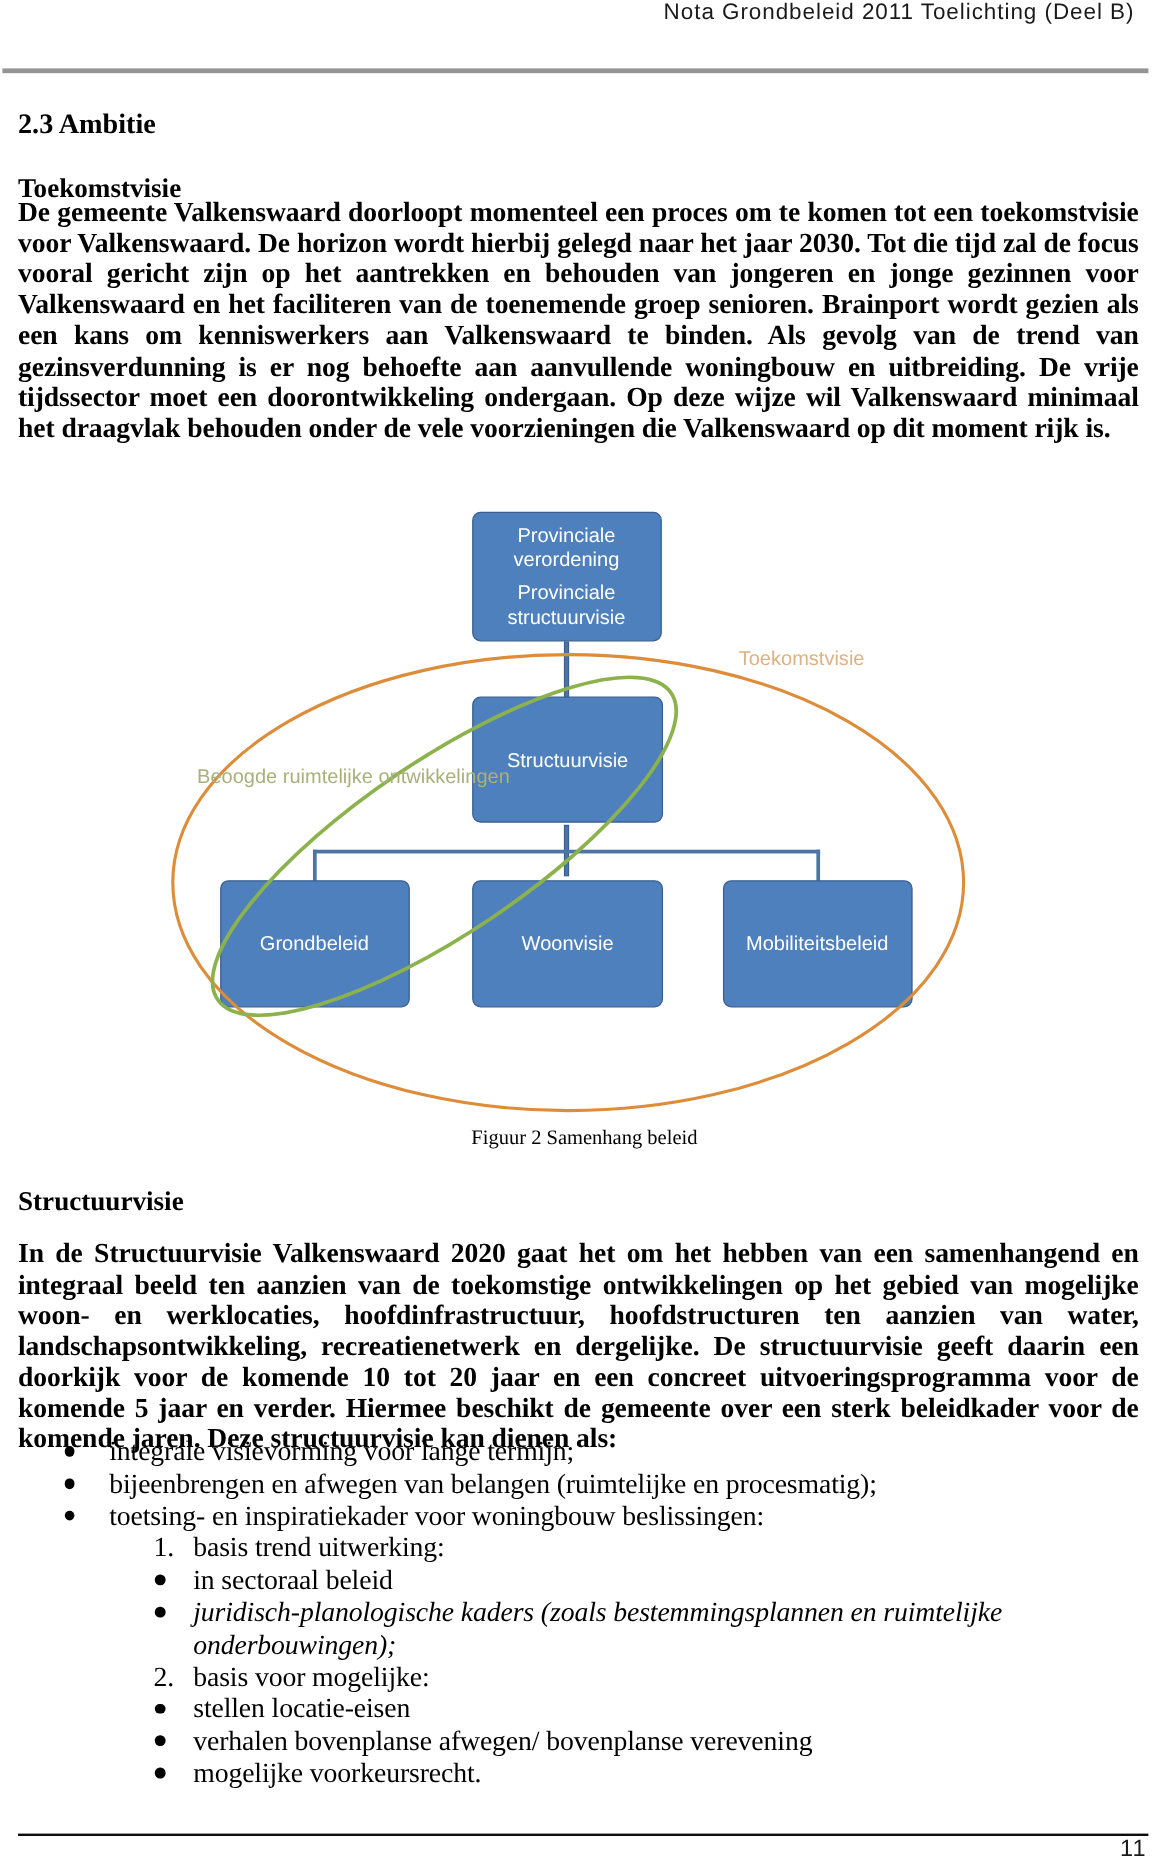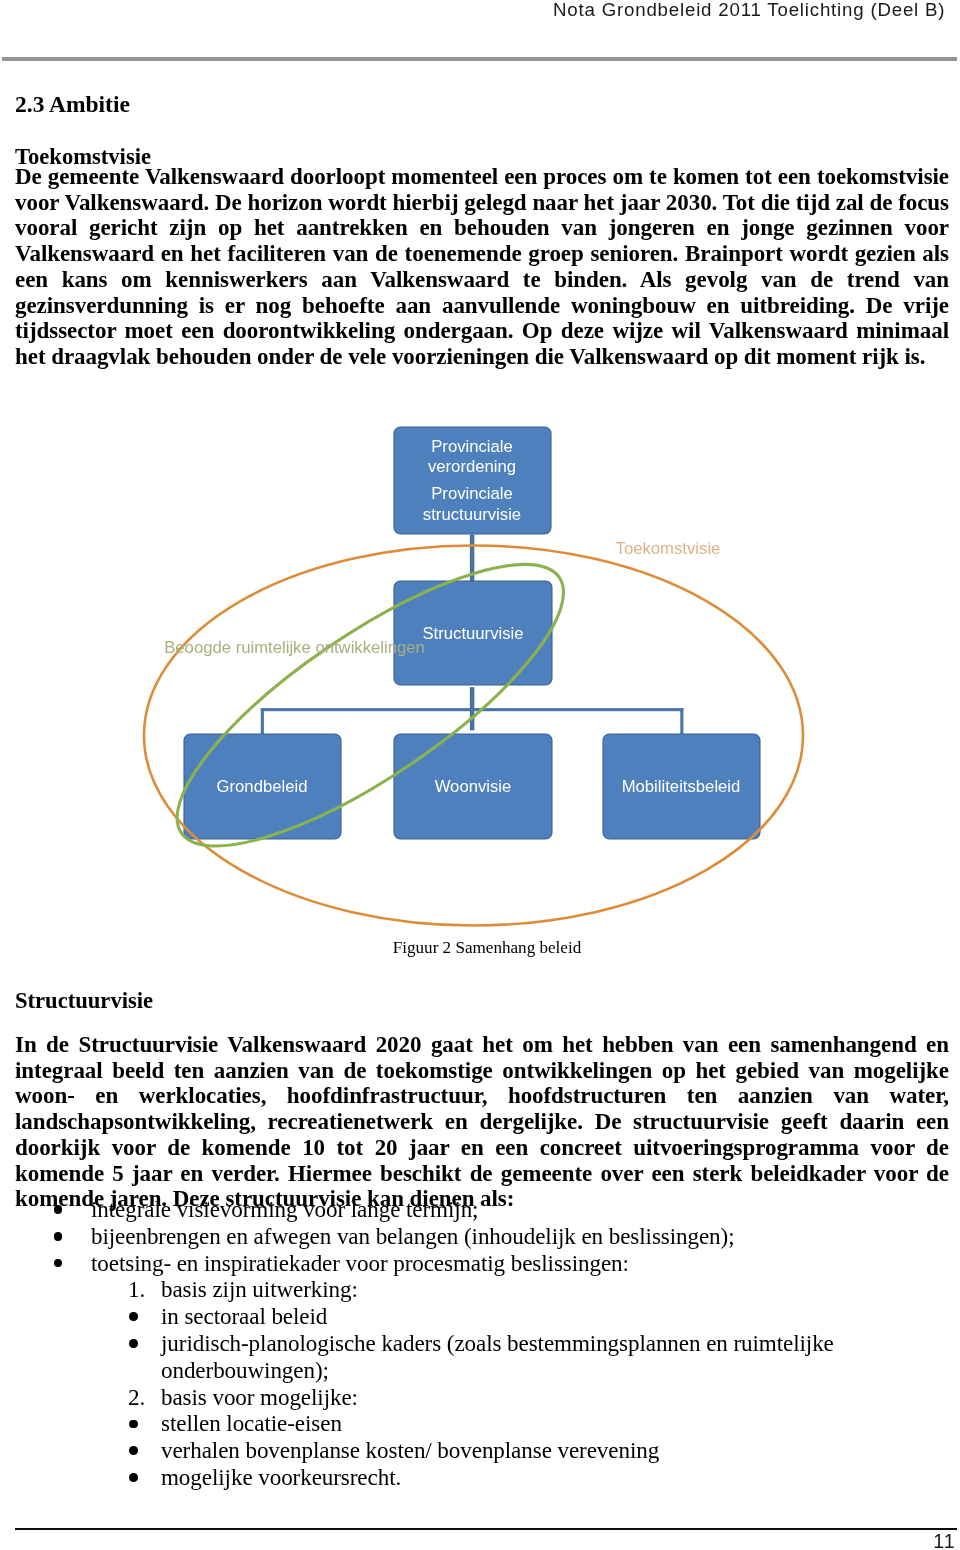--- a/index.html
+++ b/index.html
@@ -34,21 +34,21 @@
   .li .mk{position:absolute;display:inline-block;text-align:left;}
   .li .tx{display:block;}
   .lvl1{left:91px;width:858px;}
   .lvl1 .mk{left:-37.5px;top:9.3px;width:8.6px;height:8.6px;border-radius:50%;
             background:#000;font-size:0;line-height:0;color:transparent;overflow:hidden;}
   .num{left:161px;width:788px;}
   .num .mk{left:-33px;}
   .lvl2{left:161px;width:788px;}
   .lvl2 .mk{left:-32px;top:9.3px;width:8.6px;height:8.6px;border-radius:50%;
             background:#000;font-size:0;line-height:0;color:transparent;overflow:hidden;}
-  .wrap2{width:690px;}
+  .wrap2{width:690px;font-style:italic;}
 
   
   .ftr-rule{position:absolute;left:15px;top:1527.7px;width:942px;height:2.1px;background:#0d0d0d;}
   .ftr-num{position:absolute;left:0;top:1530px;width:955.5px;text-align:right;
     font-family:"Liberation Sans",sans-serif;font-size:19.6px;color:#1a1a1a;letter-spacing:0.9px;}
 </style>
 </head>
 <body>
 
 <div class="page">
@@ -98,49 +98,49 @@
   <div class="sub subh2">Structuurvisie</div>
   <div class="para p2"><span>In de Structuurvisie Valkenswaard 2020 gaat het om het hebben van een samenhangend en integraal beeld ten aanzien van de toekomstige ontwikkelingen op het gebied van mogelijke woon- en werklocaties, hoofdinfrastructuur, hoofdstructuren ten aanzien van water, landschapsontwikkeling, recreatienetwerk en dergelijke. De structuurvisie geeft daarin een doorkijk voor de komende 10 tot 20 jaar en een concreet uitvoeringsprogramma voor de komende 5 jaar en verder. Hiermee beschikt de gemeente over een sterk beleidkader voor de komende jaren. Deze structuurvisie kan dienen als:</span></div>
 
   <div class="lst">
     <div class="li lvl1" style="top:0px">
         <span class="mk">•</span>
         <span class="tx">integrale visievorming voor lange termijn;</span>
       </div>
     <div class="li lvl1" style="top:26.8px">
         <span class="mk">•</span>
-        <span class="tx">bijeenbrengen en afwegen van belangen (inhoudelijk en beslissingen);</span>
+        <span class="tx">bijeenbrengen en afwegen van belangen (ruimtelijke en procesmatig);</span>
       </div>
     <div class="li lvl1" style="top:53.6px">
         <span class="mk">•</span>
-        <span class="tx">toetsing- en inspiratiekader voor procesmatig beslissingen:</span>
+        <span class="tx">toetsing- en inspiratiekader voor woningbouw beslissingen:</span>
       </div>
     <div class="li num" style="top:80.4px">
         <span class="mk">1.</span>
-        <span class="tx">basis zijn uitwerking:</span>
+        <span class="tx">basis trend uitwerking:</span>
       </div>
     <div class="li lvl2" style="top:107.2px">
         <span class="mk">•</span>
         <span class="tx">in sectoraal beleid</span>
       </div>
     <div class="li lvl2 wrap2" style="top:134px">
         <span class="mk">•</span>
         <span class="tx">juridisch-planologische kaders (zoals bestemmingsplannen en ruimtelijke onderbouwingen);</span>
       </div>
     <div class="li num" style="top:187.6px">
         <span class="mk">2.</span>
         <span class="tx">basis voor mogelijke:</span>
       </div>
     <div class="li lvl2" style="top:214.4px">
         <span class="mk">•</span>
         <span class="tx">stellen locatie-eisen</span>
       </div>
     <div class="li lvl2" style="top:241.2px">
         <span class="mk">•</span>
-        <span class="tx">verhalen bovenplanse kosten/ bovenplanse verevening</span>
+        <span class="tx">verhalen bovenplanse afwegen/ bovenplanse verevening</span>
       </div>
     <div class="li lvl2" style="top:268px">
         <span class="mk">•</span>
         <span class="tx">mogelijke voorkeursrecht.</span>
       </div>
   </div>
 
   <div class="ftr-rule"></div>
   <div class="ftr-num">11</div>
 </div>

